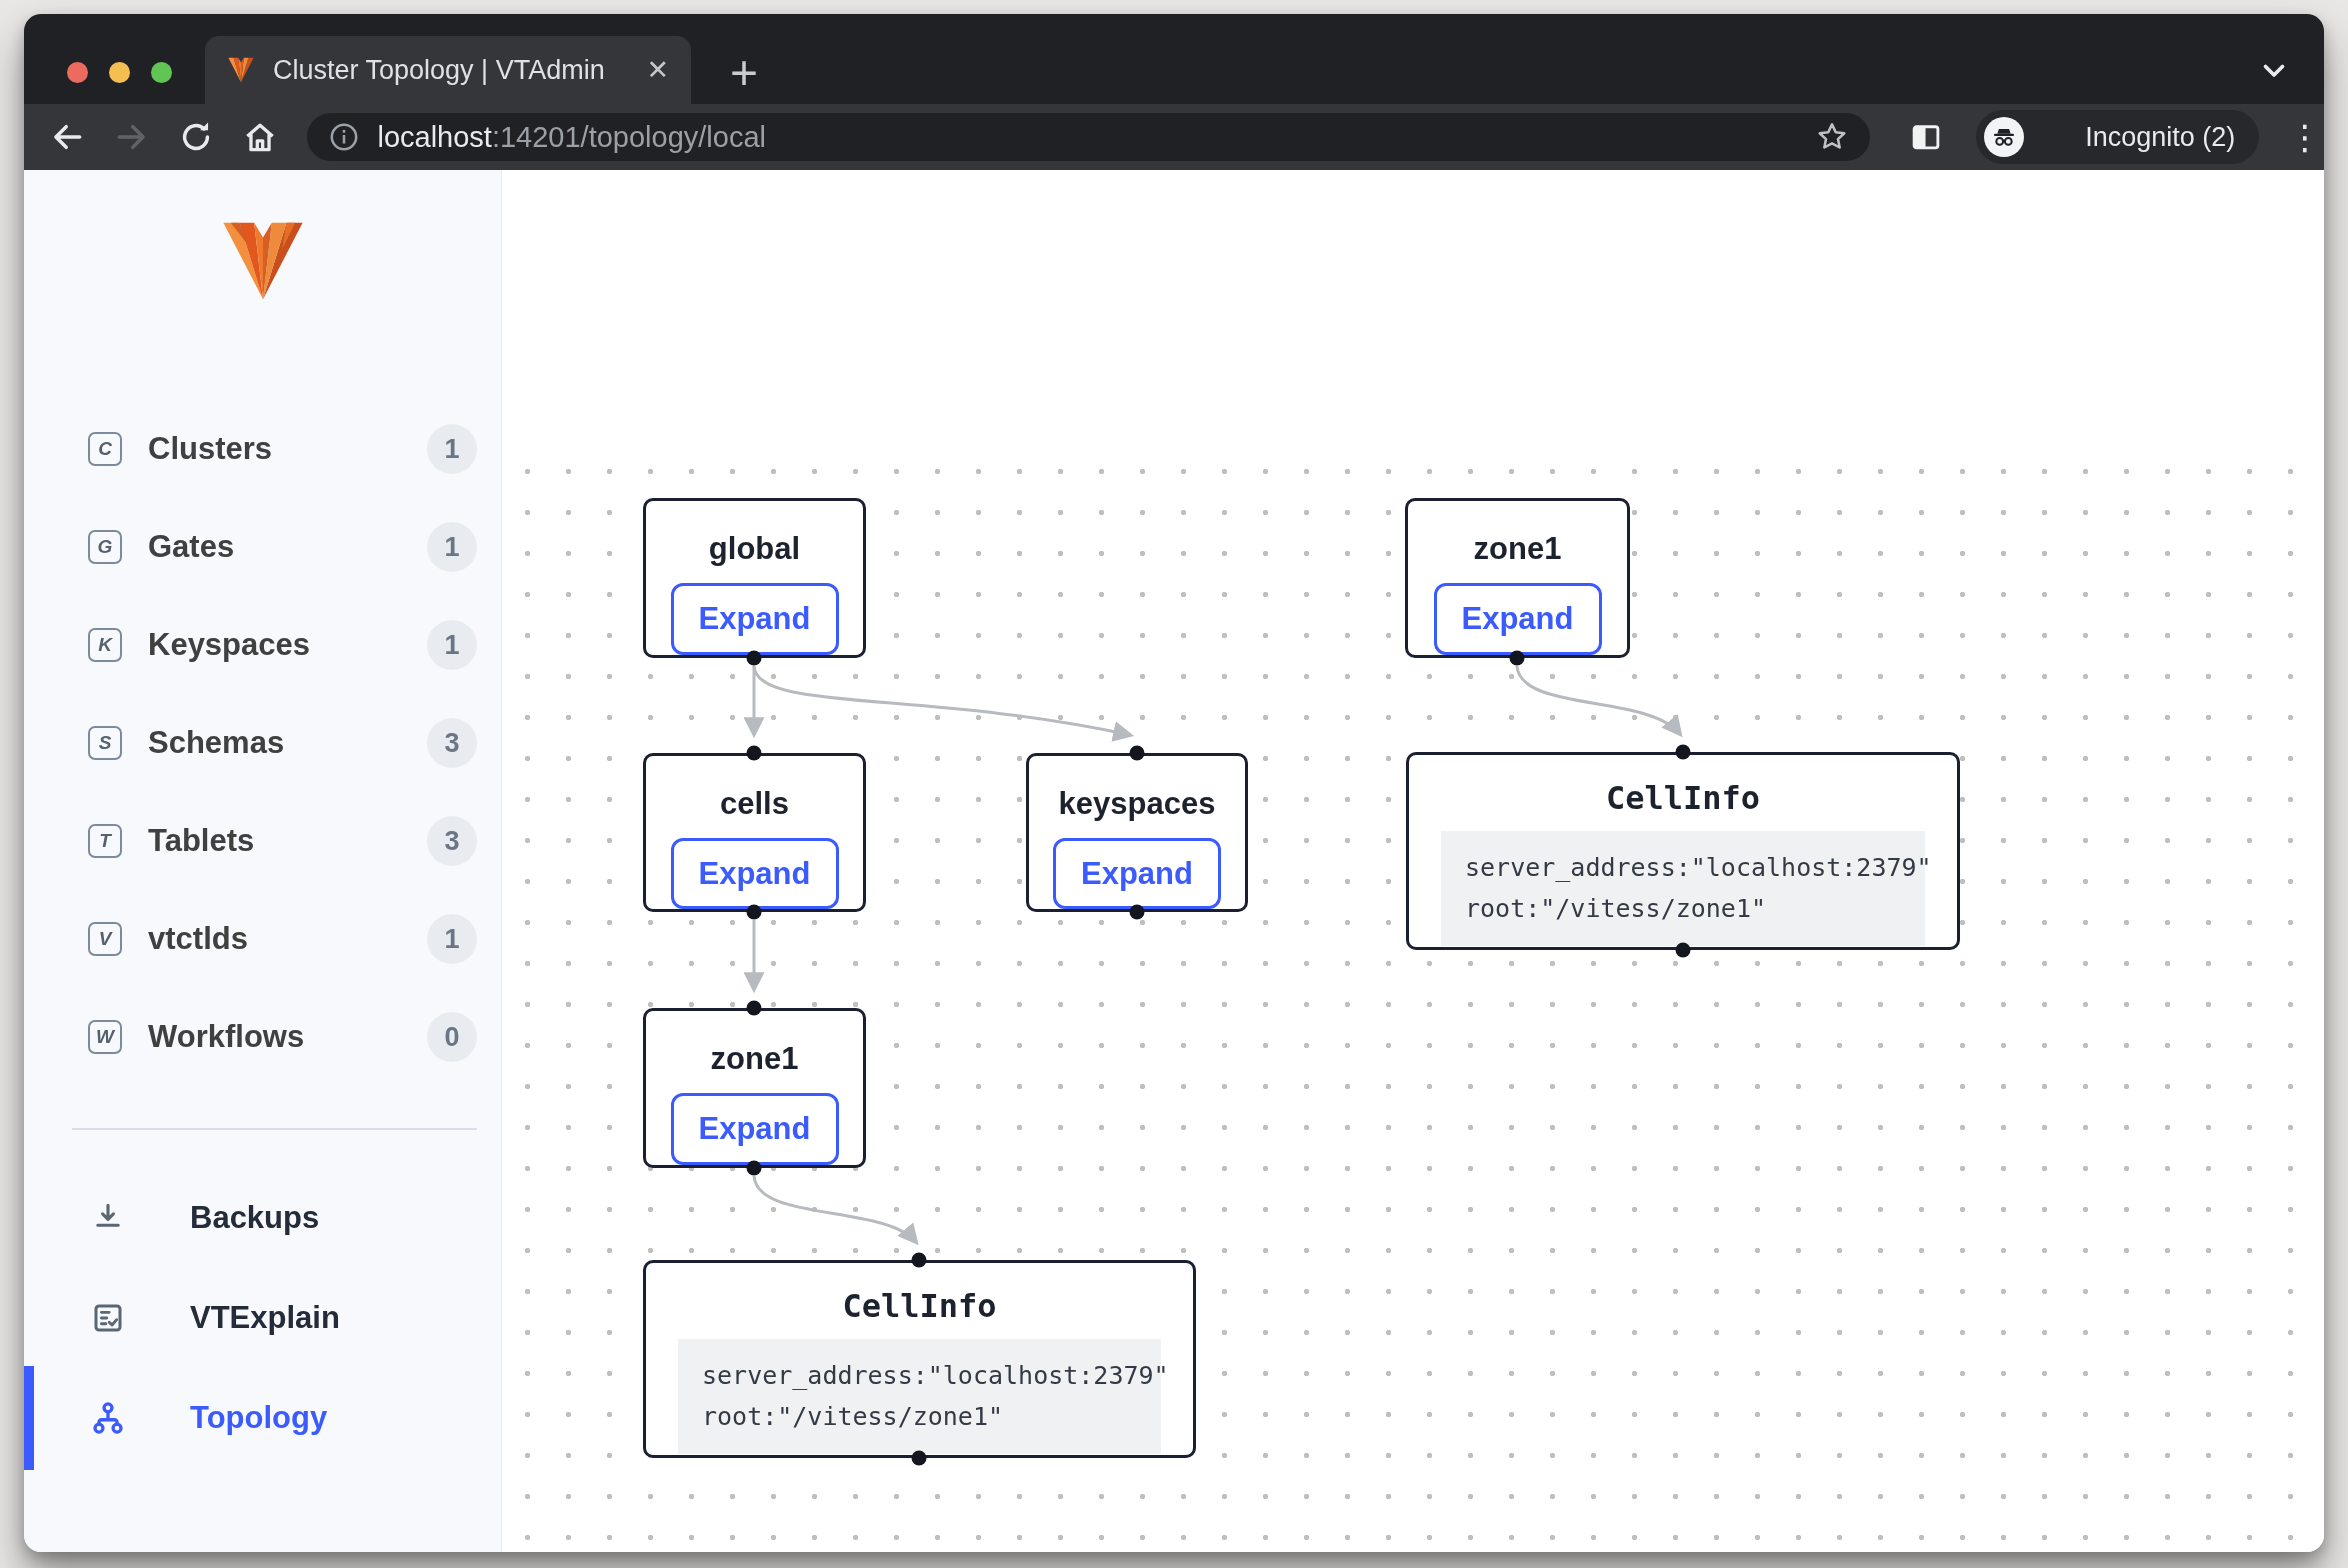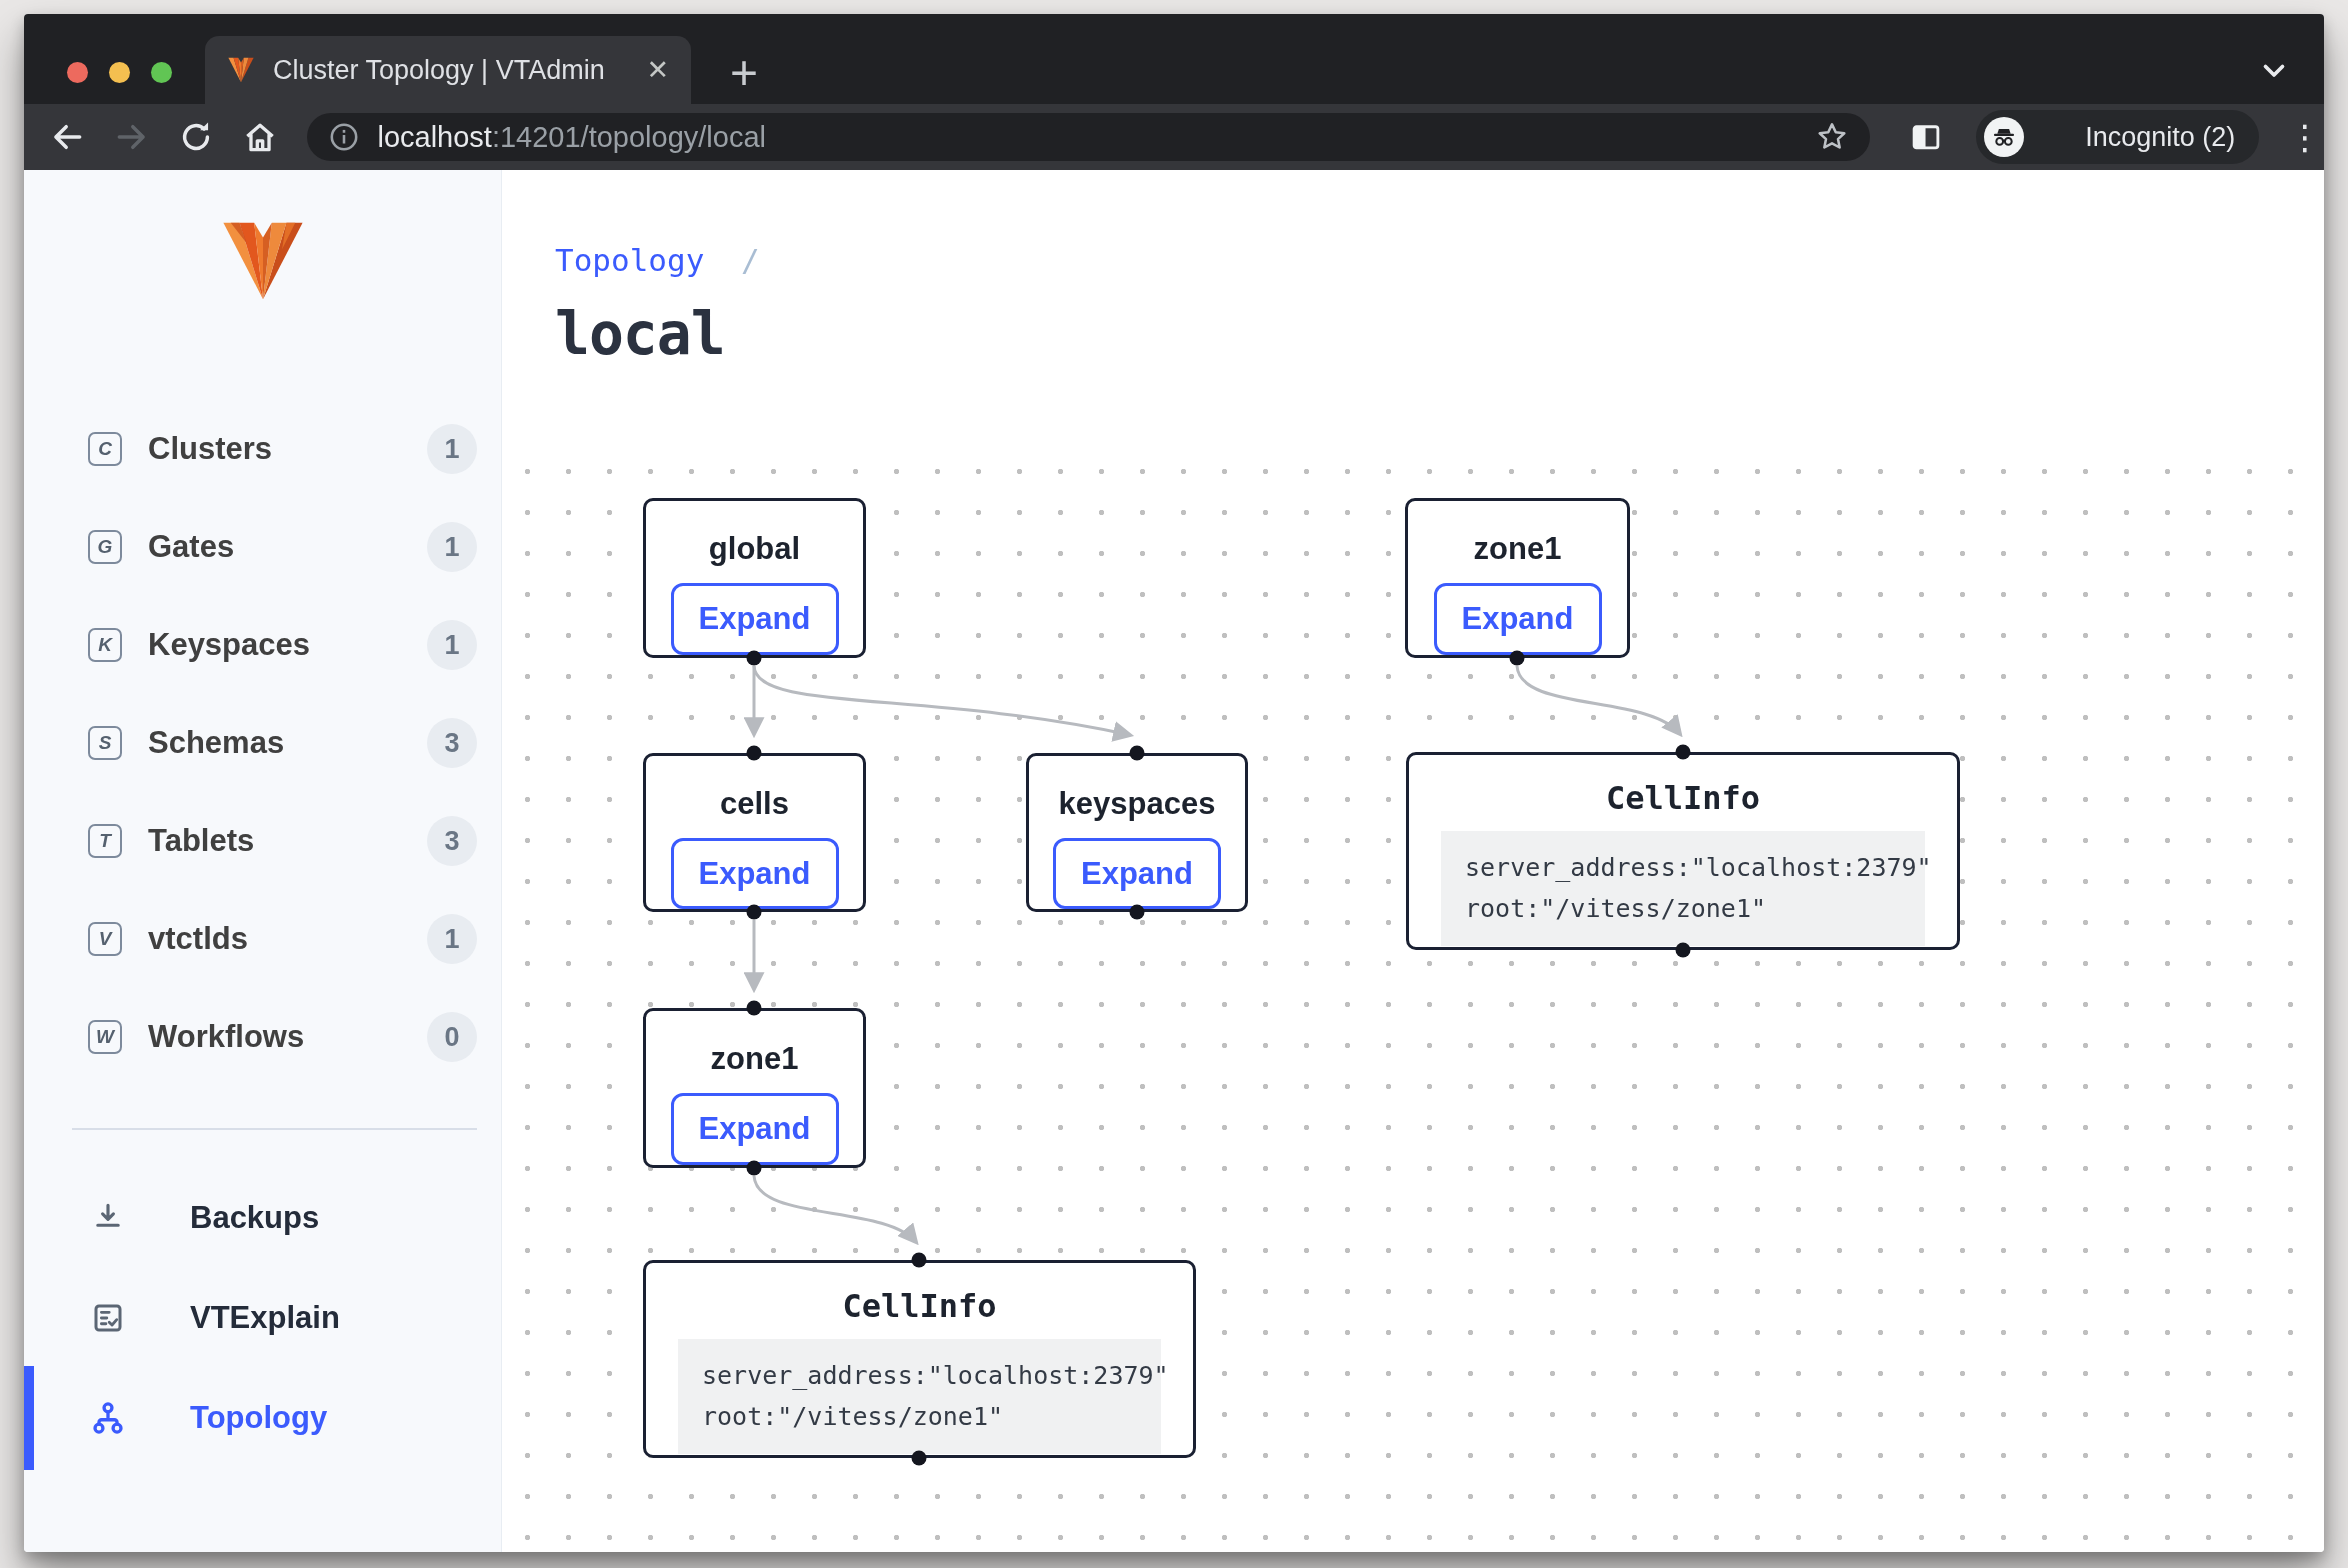--- a/index.html
+++ b/index.html
@@ -1,20 +1,20 @@
 <!DOCTYPE html>
 <html><head>
 <meta charset="utf-8">
 <style>
   * { margin:0; padding:0; box-sizing:border-box; }
   html,body { width:2348px; height:1568px; overflow:hidden; }
   body { background:#e9e7e6; font-family:"Liberation Sans", sans-serif; }
 
   .window { position:absolute; left:24px; top:14px; width:2300px; height:1538px;
-    border-radius:4px; overflow:hidden; background:#fff;
+    border-radius:17px; overflow:hidden; background:#fff;
     box-shadow:0 24px 42px rgba(0,0,0,.38), 0 6px 14px rgba(0,0,0,.22); }
 
   
   .tabstrip { position:relative; height:90px; background:#202124; }
   .traffic { position:absolute; left:43px; top:48px; display:flex; gap:21px; }
   .traffic span { width:21px; height:21px; border-radius:50%; display:block; }
   .tab { position:absolute; left:181px; top:22px; width:486px; height:68px; background:#35363a;
     border-radius:14px 14px 0 0; display:flex; align-items:center; padding:0 22px; }
   .tab-title { color:#dfe1e5; font-size:27px; margin-left:18px; flex:1; white-space:nowrap; }
   .tab-close { color:#c4c7c5; font-size:27px; margin-left:12px; cursor:default; }
@@ -267,27 +267,20 @@
               <circle cx="6.3" cy="18.4" r="2.5" fill="none" stroke="#3b5bfd" stroke-width="2.1"></circle>
               <circle cx="17.7" cy="18.4" r="2.5" fill="none" stroke="#3b5bfd" stroke-width="2.1"></circle>
               <path d="M12 8.1v3.6M6.3 15.9v-1.2a1.6 1.6 0 0 1 1.6-1.6h8.2a1.6 1.6 0 0 1 1.6 1.6v1.2" fill="none" stroke="#3b5bfd" stroke-width="2.1" stroke-linecap="round"></path>
             </svg>
         </span>
         <span class="link-label">Topology</span>
       </div>
     </aside>
 
     <main class="main">
-      <div class="header">
-        <div class="breadcrumb">
-          <a class="crumb-link">Topology</a>
-          <span class="crumb-sep">/</span>
-        </div>
-        <div class="page-title">local</div>
-      </div>
 
       <div class="canvas">
 
         <svg class="edges" width="1822" height="1112" viewBox="0 0 1822 1112">
           <defs>
             <marker id="arrow" viewBox="0 0 10 10" refX="8" refY="5" markerWidth="7" markerHeight="7" orient="auto-start-reverse">
               <path d="M0 0 L10 5 L0 10 z" fill="#b7babf"></path>
             </marker>
           </defs>
           <path d="M252 226 L252 294" fill="none" stroke="#b7babf" stroke-width="3" marker-end="url(#arrow)"></path>

